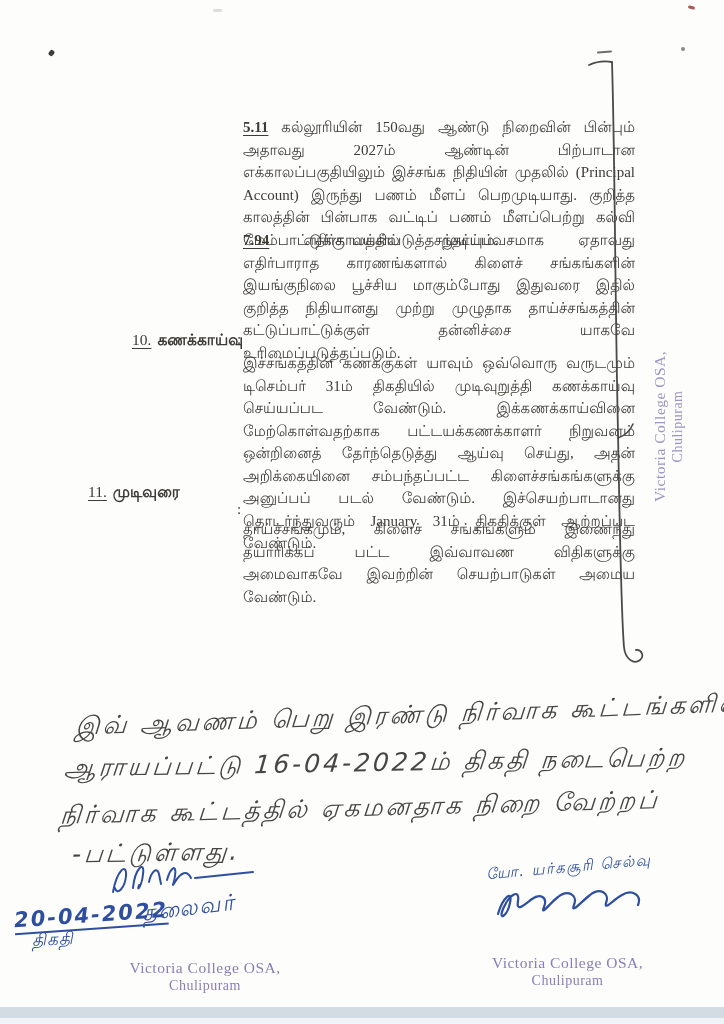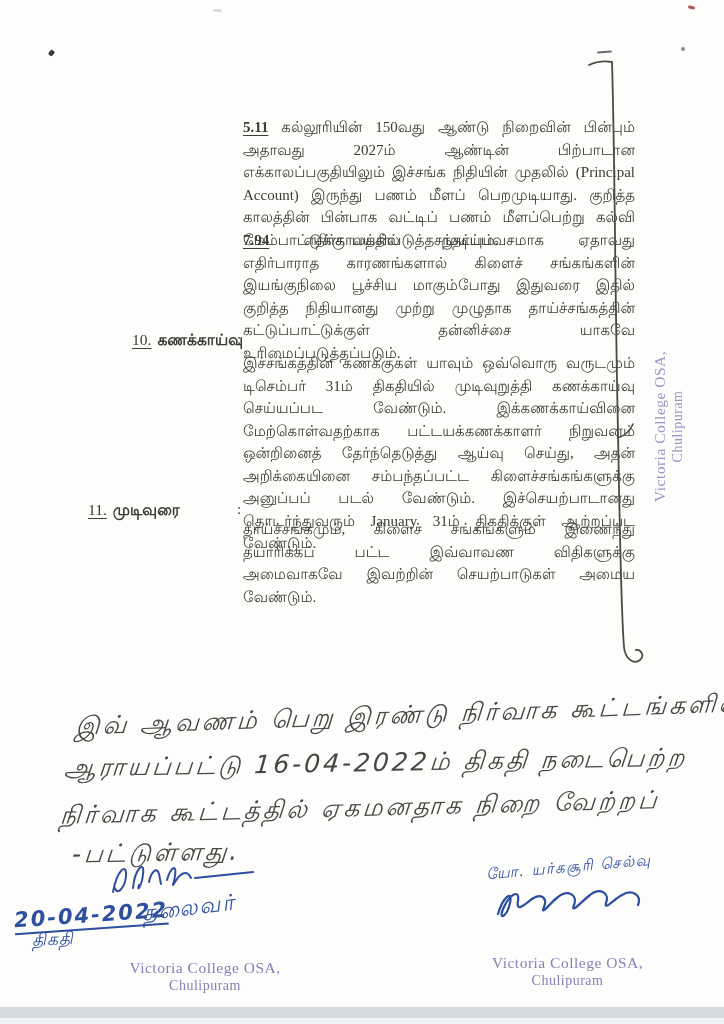--- a/index.html
+++ b/index.html
@@ -66,21 +66,21 @@
   </div>
 
   <div class="seclabel" style="top:331px;margin-left:44px;">
     <span class="num">10.</span><span class="ttl">கணக்காய்வு</span>
   </div>
   <div class="colon" style="top:331px;">:</div>
   <div class="para" style="top:352px;">
     <p>இச்சங்கத்தின் கணக்குகள் யாவும் ஒவ்வொரு வருடமும் டிசெம்பர் 31ம் திகதியில் முடிவுறுத்தி கணக்காய்வு செய்யப்பட வேண்டும். இக்கணக்காய்வினை மேற்கொள்வதற்காக பட்டயக்கணக்காளர் நிறுவனம் ஒன்றினைத் தேர்ந்தெடுத்து ஆய்வு செய்து, அதன் அறிக்கையினை சம்பந்தப்பட்ட கிளைச்சங்கங்களுக்கு அனுப்பப் படல் வேண்டும். இச்செயற்பாடானது தொடர்ந்துவரும் January 31ம் திகதிக்குள் ஆற்றப்பட வேண்டும்.</p>
   </div>
 
-  <div class="seclabel" style="top:501px;">
+  <div class="seclabel" style="top:483px;">
     <span class="num">11.</span><span class="ttl">முடிவுரை</span>
   </div>
   <div class="colon" style="top:501px;">:</div>
   <div class="para" style="top:518px;">
     <p>தாய்ச்சங்கமும், கிளைச் சங்கங்களும் இணைந்து தயாரிக்கப் பட்ட இவ்வாவண விதிகளுக்கு அமைவாகவே இவற்றின் செயற்பாடுகள் அமைய வேண்டும்.</p>
   </div>
 
   <svg class="svgline" width="724" height="1024" viewBox="0 0 724 1024">
     <path d="M589,65 Q600,60 612,62 C615,160 615,300 618,432 C620,540 621,612 624,647 C625,659 634,665 640,660 C645,656 641,649 636,650" stroke="#4c4a46" stroke-width="1.8" fill="none" stroke-linecap="round"></path>
     <path d="M618,438 C624,436 630,431 633,424" stroke="#4c4a46" stroke-width="1.6" fill="none" stroke-linecap="round"></path>

